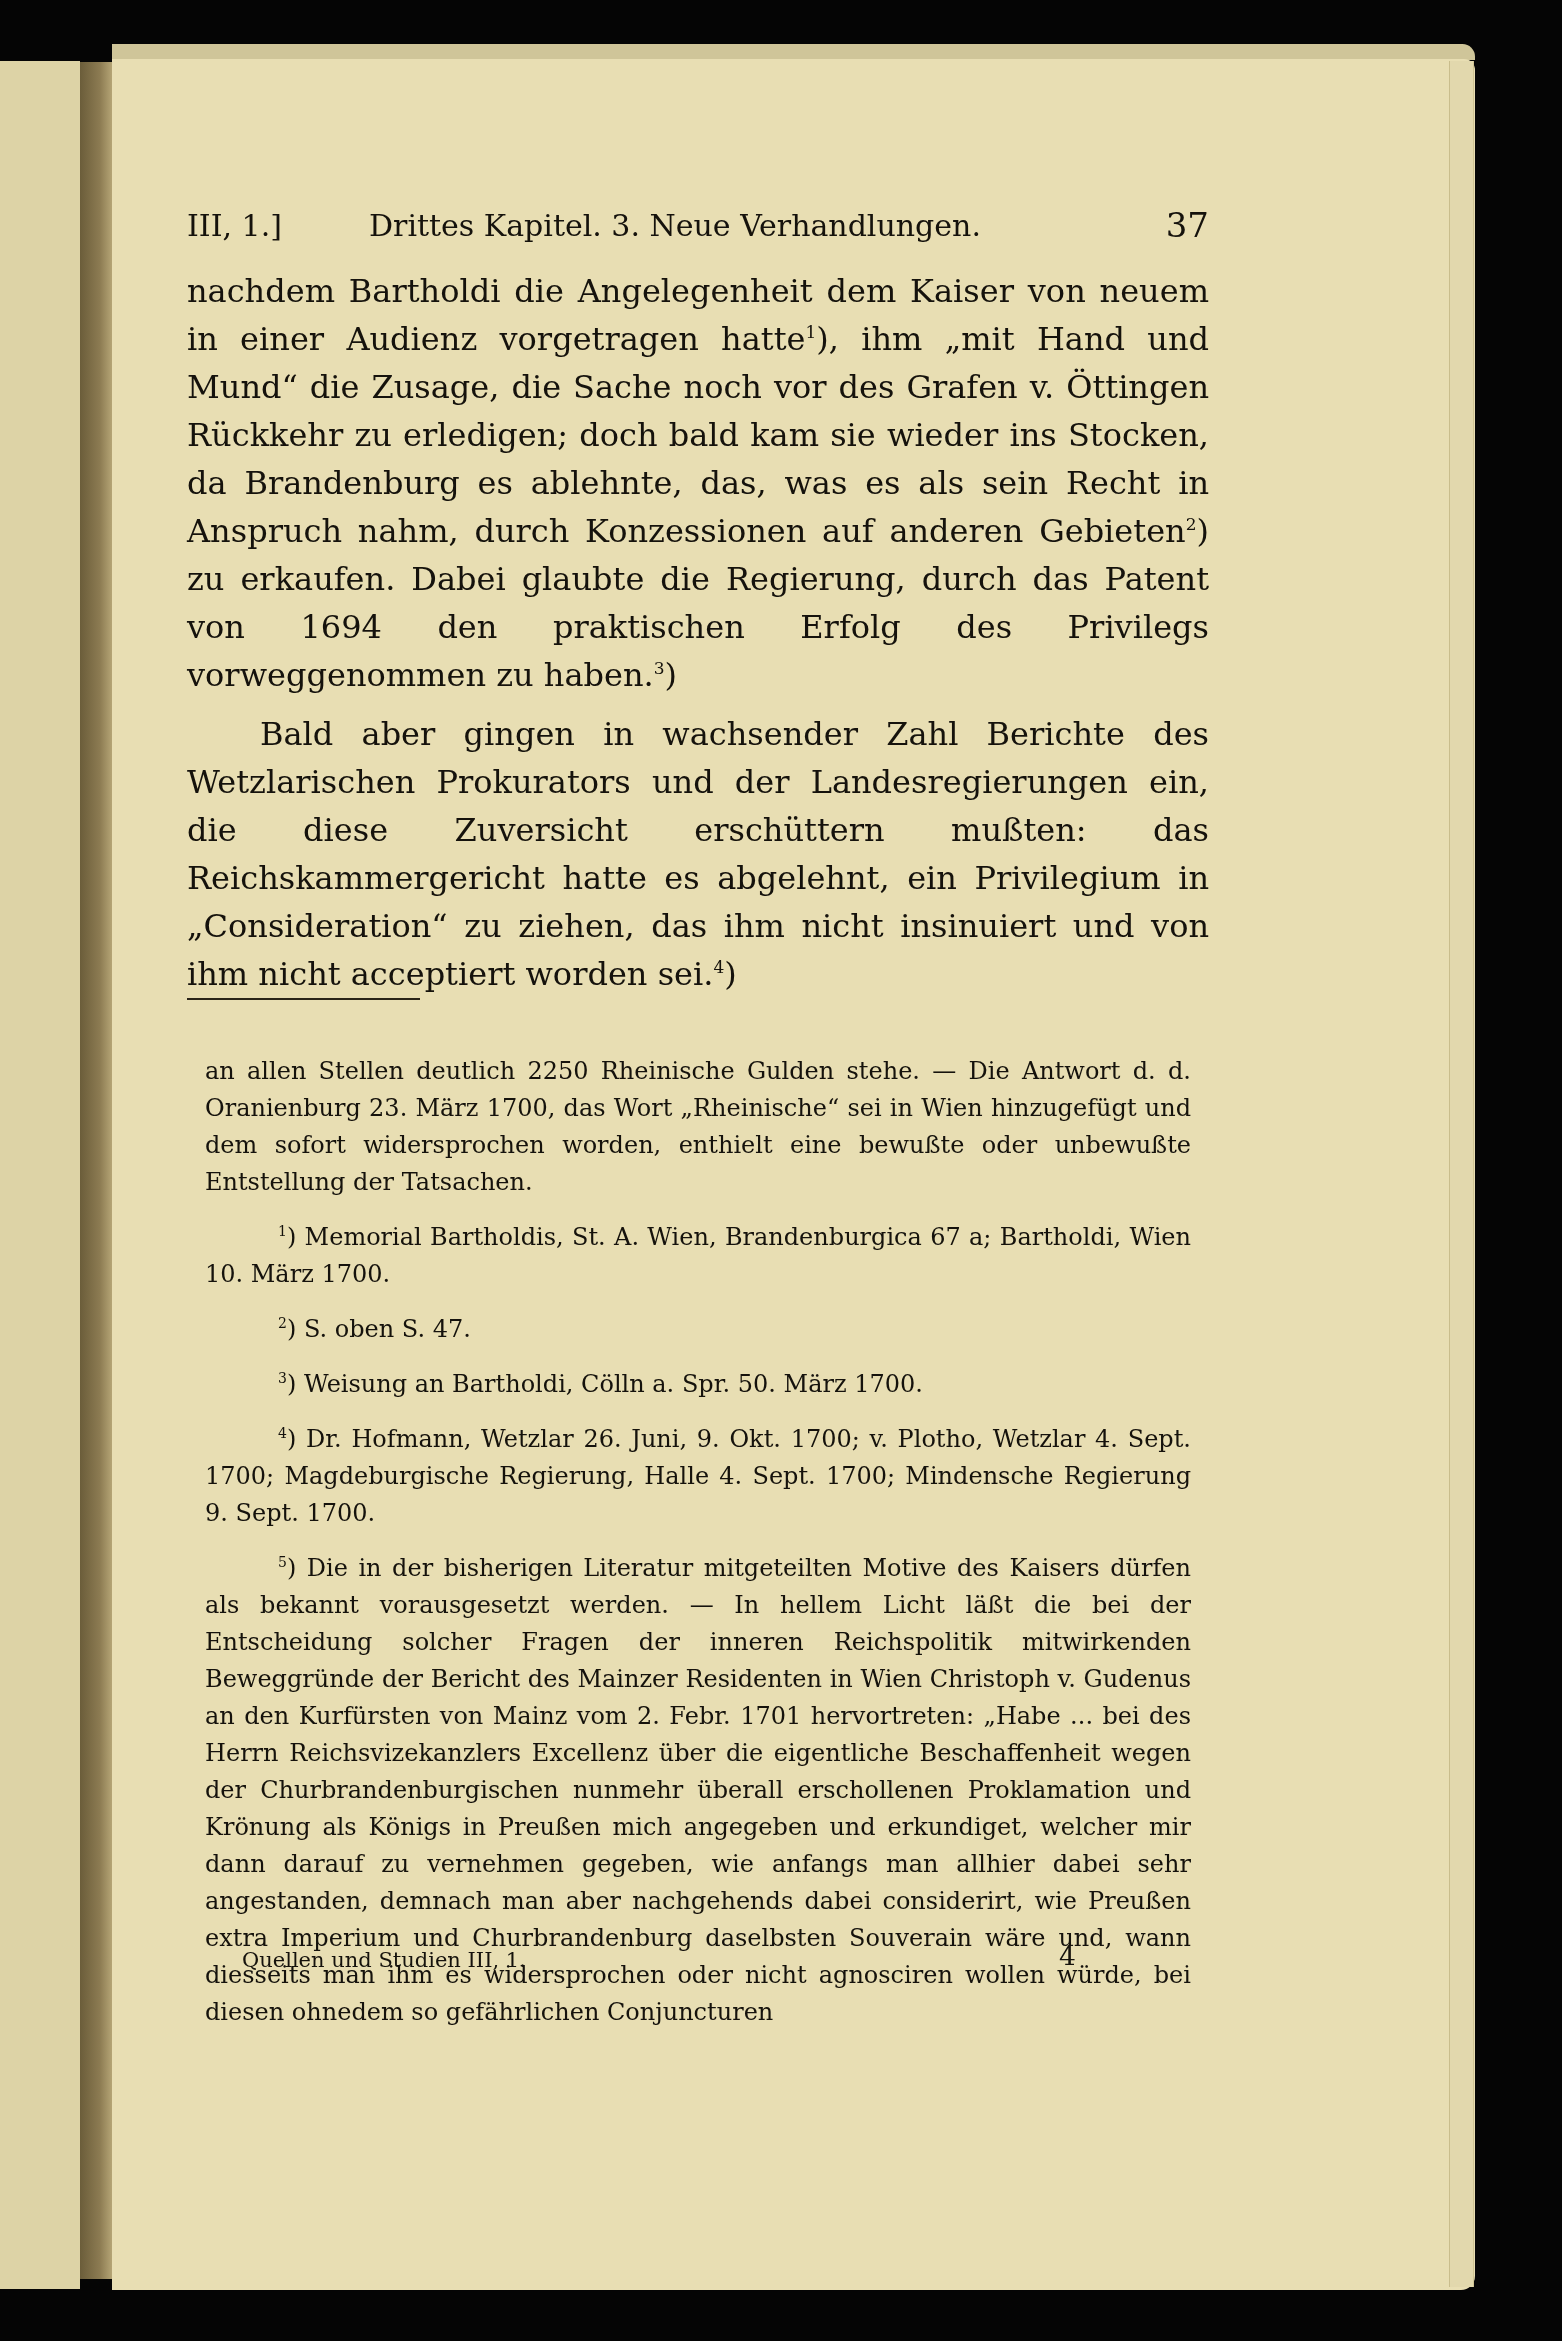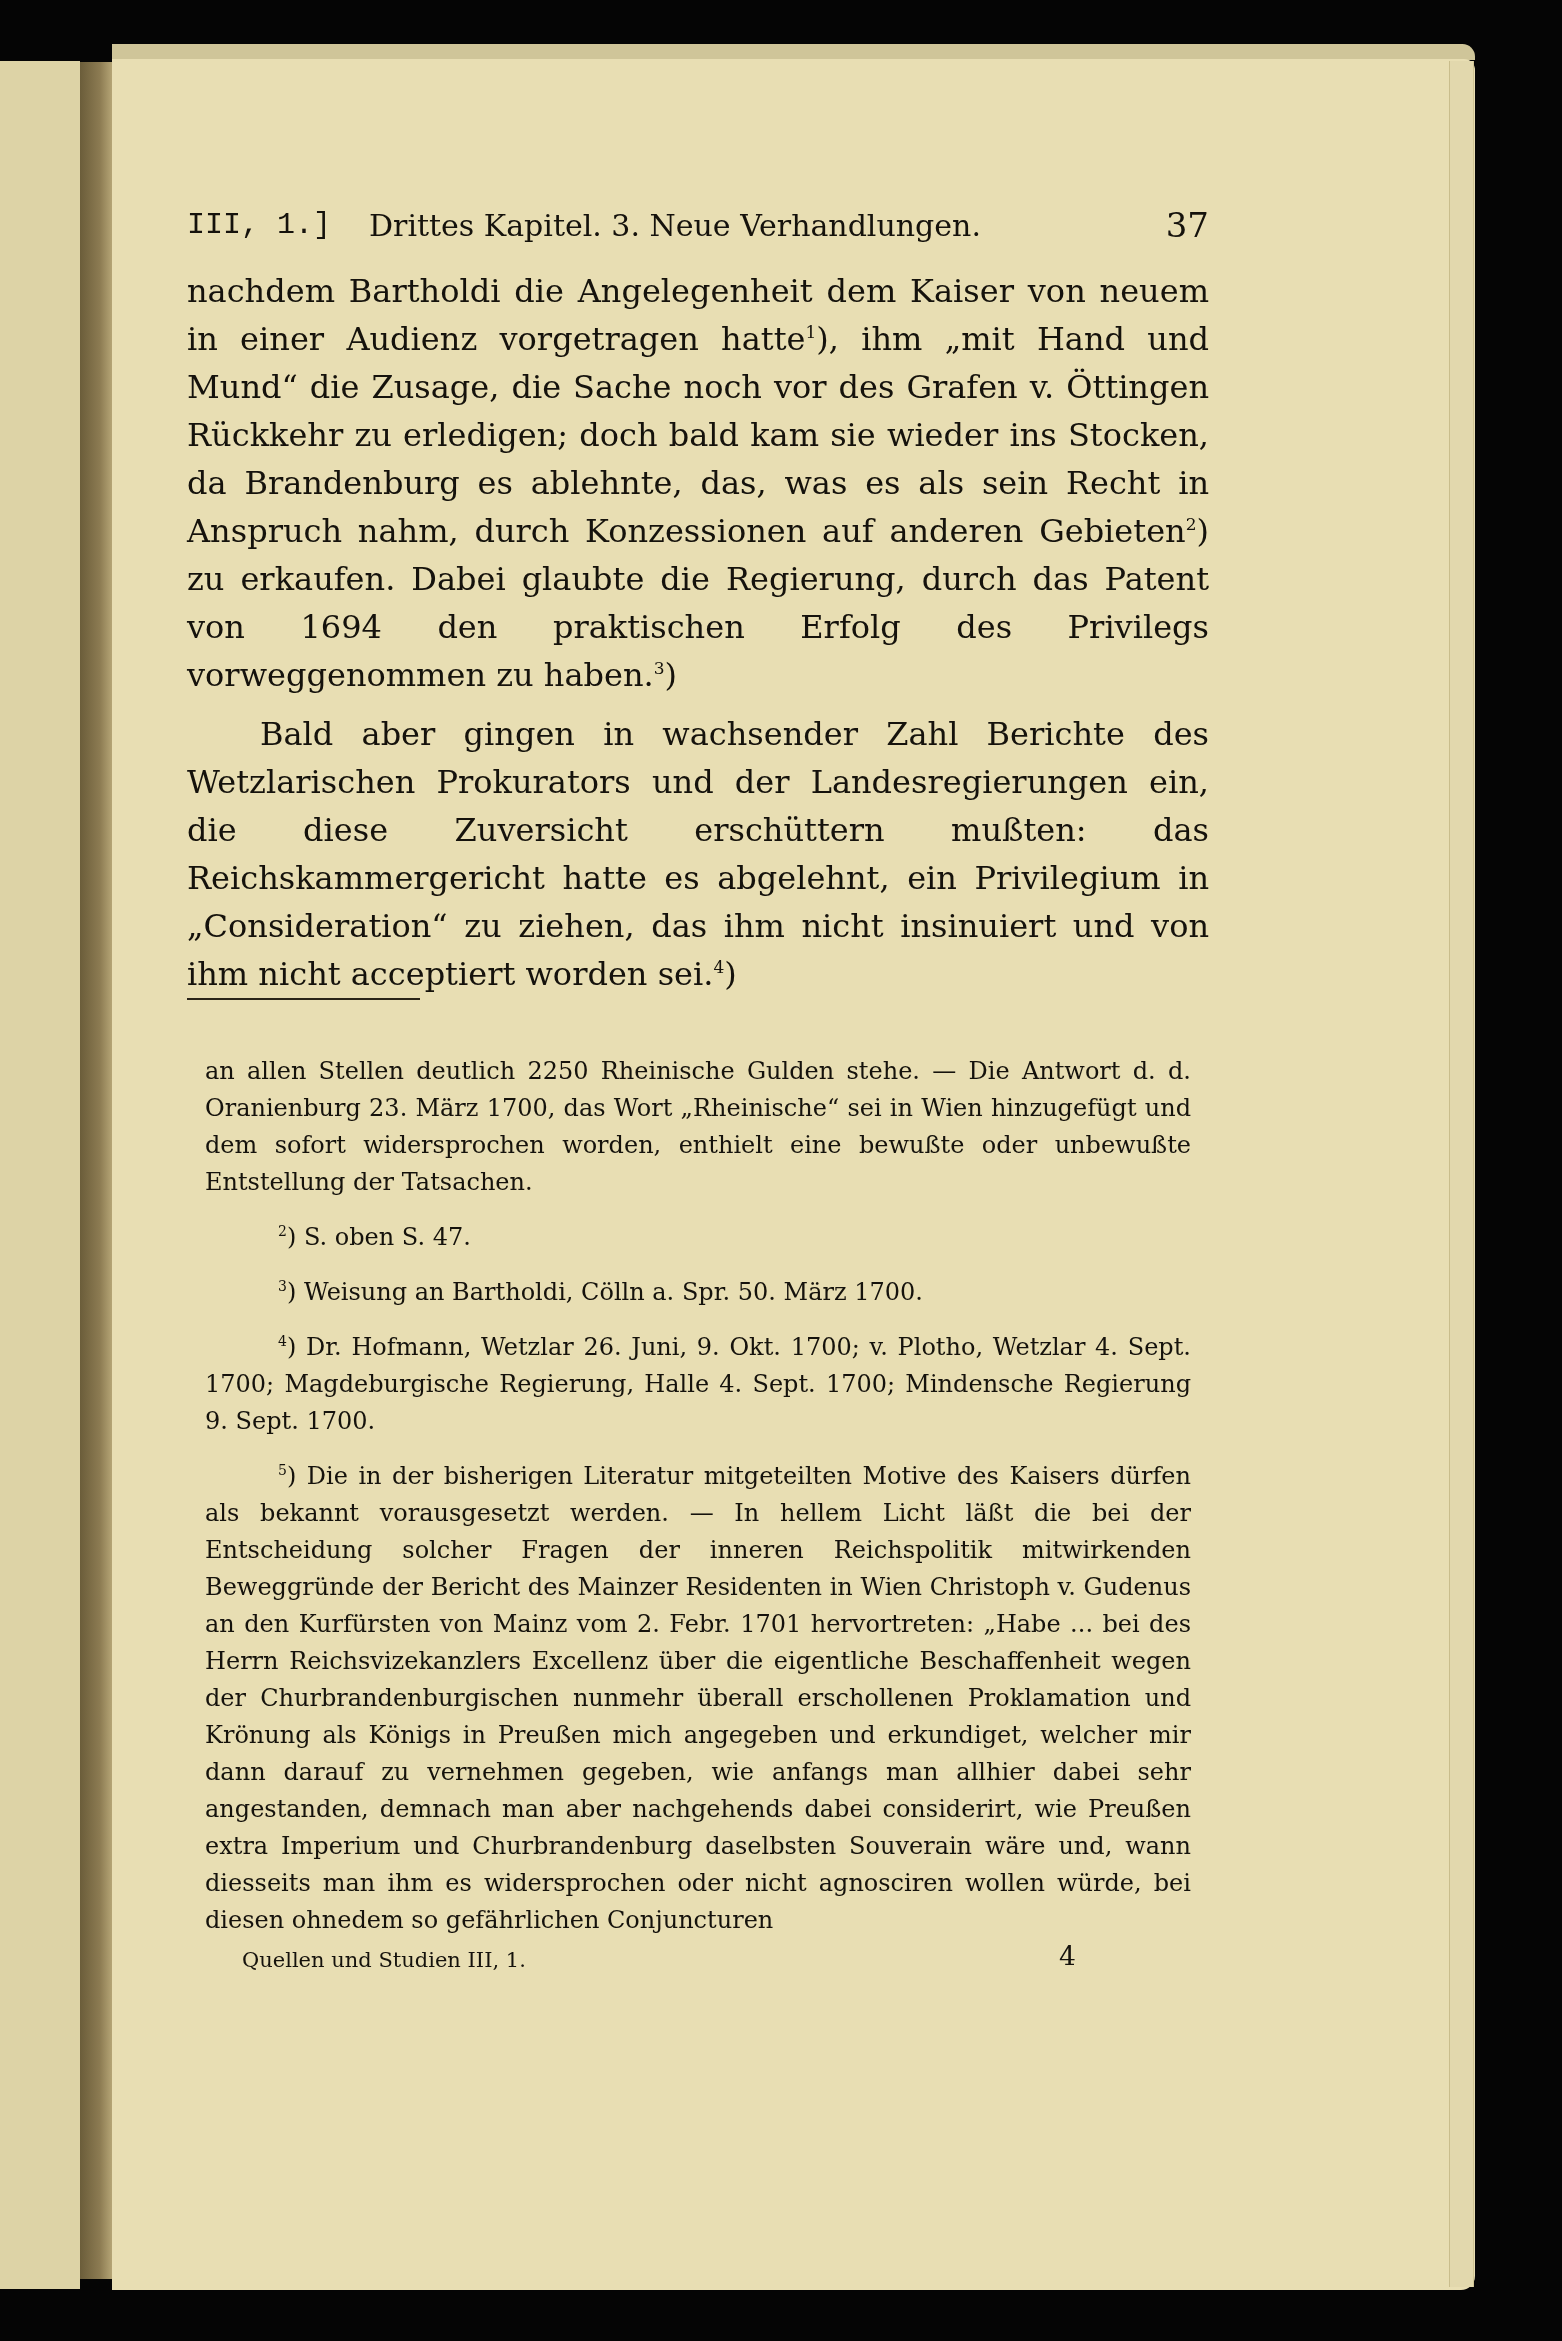--- a/index.html
+++ b/index.html
@@ -33,21 +33,21 @@
     background: #e2d8ad;
   }
   .page-edge-top {
     position: absolute; left: 112px; top: 44px; width: 1363px; height: 15.6px;
     background: #cfc599; border-radius: 0 12.5px 0 0;
   }
   .header {
     position: absolute; top: 202px; left: 187px; width: 1022px; height: 47px;
     font-size: 30px; line-height: 47px;
   }
-  .header .left { position: absolute; left: 0; font-family: Liberation Mono, monospace; }
+  .header .left { position: absolute; left: 0; }
   .header .center { position: absolute; left: 182px; }
   .header .right { position: absolute; right: 0; font-size: 34px; }
   .body-text {
     position: absolute; top: 267px; left: 187px; width: 1022px;
     font-size: 32px; line-height: 48px; text-align: justify;
   }
   .body-text p { margin: 0; }
   .body-text p.indent { text-indent: 73px; margin-top: 11px; }
   sup { font-size: 17px; vertical-align: 12.5px; line-height: 0; }
   .rule {
@@ -90,20 +90,21 @@
   </p>
   <p class="indent">
     <span>Bald aber gingen in wachsender Zahl Berichte des Wetzlarischen Prokurators und der Landesregierungen ein, die diese Zuversicht erschüttern mußten: das Reichskammergericht hatte es abgelehnt, ein Privilegium in „Consideration“ zu ziehen, das ihm nicht insinuiert und von ihm nicht acceptiert worden sei.</span><sup>4</sup><span>)</span>
   </p>
 </div>
 
 <div class="rule"></div>
 
 <div class="footnotes">
   <p>an allen Stellen deutlich 2250 Rheinische Gulden stehe. — Die Antwort d. d. Oranienburg 23. März 1700, das Wort „Rheinische“ sei in Wien hinzugefügt und dem sofort widersprochen worden, enthielt eine bewußte oder unbewußte Entstellung der Tatsachen.</p>
+  <p class="fn"><sup>1</sup><span>) Memorial Bartholdis, St. A. Wien, Brandenburgica 67 a; Bartholdi, Wien 10. März 1700.</span></p>
   <p class="fn"><sup>2</sup><span>) S. oben S. 47.</span></p>
   <p class="fn"><sup>3</sup><span>) Weisung an Bartholdi, Cölln a. Spr. 50. März 1700.</span></p>
   <p class="fn"><sup>4</sup><span>) Dr. Hofmann, Wetzlar 26. Juni, 9. Okt. 1700; v. Plotho, Wetzlar 4. Sept. 1700; Magdeburgische Regierung, Halle 4. Sept. 1700; Mindensche Regierung 9. Sept. 1700.</span></p>
   <p class="fn"><sup>5</sup><span>) Die in der bisherigen Literatur mitgeteilten Motive des Kaisers dürfen als bekannt vorausgesetzt werden. — In hellem Licht läßt die bei der Entscheidung solcher Fragen der inneren Reichspolitik mitwirkenden Beweggründe der Bericht des Mainzer Residenten in Wien Christoph v. Gudenus an den Kurfürsten von Mainz vom 2. Febr. 1701 hervortreten: „Habe ... bei des Herrn Reichsvizekanzlers Excellenz über die eigentliche Beschaffenheit wegen der Churbrandenburgischen nunmehr überall erschollenen Proklamation und Krönung als Königs in Preußen mich angegeben und erkundiget, welcher mir dann darauf zu vernehmen gegeben, wie anfangs man allhier dabei sehr angestanden, demnach man aber nachgehends dabei considerirt, wie Preußen extra Imperium und Churbrandenburg daselbsten Souverain wäre und, wann diesseits man ihm es widersprochen oder nicht agnosciren wollen würde, bei diesen ohnedem so gefährlichen Conjuncturen</span></p>
 </div>
 
 <div class="signature">Quellen und Studien III, 1.</div>
 <div class="sheet-number">4</div>
 
 

